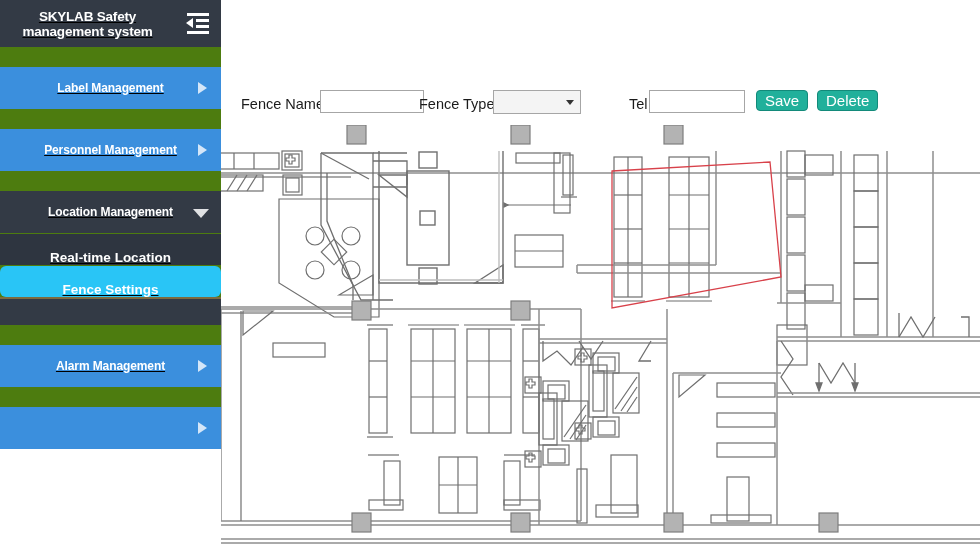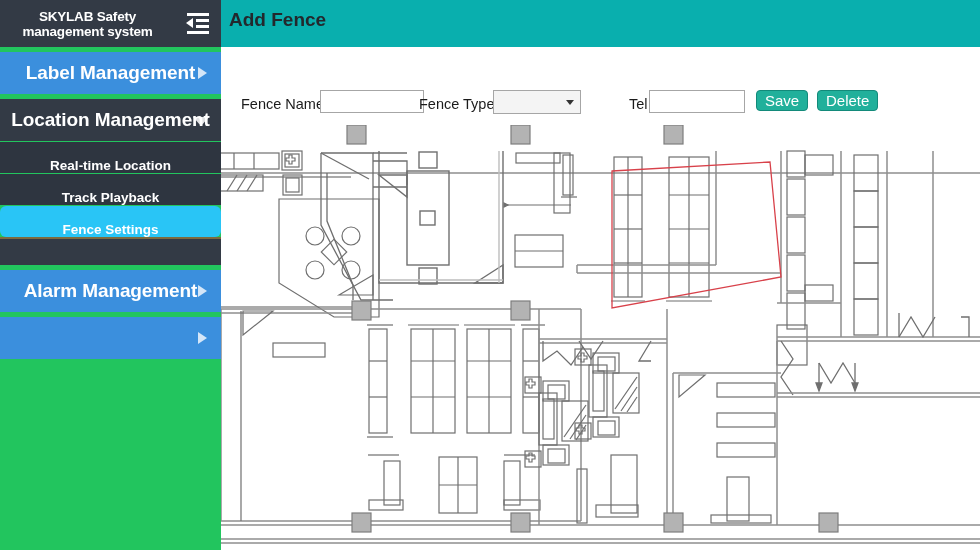--- a/index.html
+++ b/index.html
@@ -8,22 +8,23 @@
     width: 980px; height: 550px;
     overflow: hidden;
     font-family: "Liberation Sans", sans-serif;
     background: #ffffff;
   }
   #app { position: relative; width: 980px; height: 550px; }
 
   
   #sidebar {
     position: absolute; left: 0; top: 0;
-    width: 221px; height: 550px;
-    background: #22c55e;
+    width: 221px; height: 408px;
+    background: #4d7c0f;
+    text-decoration: underline;
   }
   #brand {
     position: relative;
     height: 47px;
     background: #333a45;
     display: flex; align-items: center;
   }
   #brand-title {
     width: 175px;
     text-align: center;
@@ -51,24 +52,24 @@
     position: absolute; left: 3px; top: 8px;
     width: 0; height: 0;
     border-top: 5px solid transparent;
     border-bottom: 5px solid transparent;
     border-right: 7px solid #ffffff;
   }
 
   .nav-item {
     position: relative;
     height: 42px;
-    margin-top: 5px;
+    margin-top: 20px;
     display: flex; align-items: center; justify-content: center;
     color: #ffffff;
-    font-size: 19px;
+    font-size: 12px;
     font-weight: bold;
     cursor: pointer;
     letter-spacing: -0.1px;
   }
   .nav-item.blue { background: #3b8fdd; }
   .nav-item.dark { background: #333a45; }
   .nav-item .caret-right {
     position: absolute; right: 14px; top: 50%; margin-top: -6px;
     width: 0; height: 0;
     border-top: 6px solid transparent;
@@ -205,51 +206,49 @@
         <div class="bar b4"></div>
         <div class="arrow"></div>
       </div>
     </div>
 
     <div class="nav-item blue">
       <span>Label Management</span>
       <span class="caret-right"></span>
     </div>
 
+    <div class="nav-item blue">
+      <span>Personnel Management</span>
+      <span class="caret-right"></span>
+    </div>
 
     <div class="nav-item dark">
       <span>Location Management</span>
       <span class="caret-down"></span>
     </div>
 
     <div class="sub-item">
       <span>Real-time Location</span>
     </div>
-    <div class="sub-item">
-      <span>Track Playback</span>
-    </div>
     <div class="sub-item active">
       <span>Fence Settings</span>
     </div>
     <div id="sub-divider"></div>
     <div id="sub-spacer"></div>
 
     <div class="nav-item blue">
       <span>Alarm Management</span>
       <span class="caret-right"></span>
     </div>
 
     <div class="nav-item blue">
       <span class="caret-right"></span>
     </div>
   </div>
 
-  <div id="header">
-    <div id="page-title">Add Fence</div>
-  </div>
 
   <div id="main">
 
     <div id="form-bar">
       <label id="fence-name-label" class="form-label">Fence Name</label>
       <input id="fence-name-input" class="form-input" type="text" value="" style="">
 
       <label id="fence-type-label" class="form-label">Fence Type</label>
       <select id="fence-type-select"><option></option></select>
       <span id="select-caret"></span>

